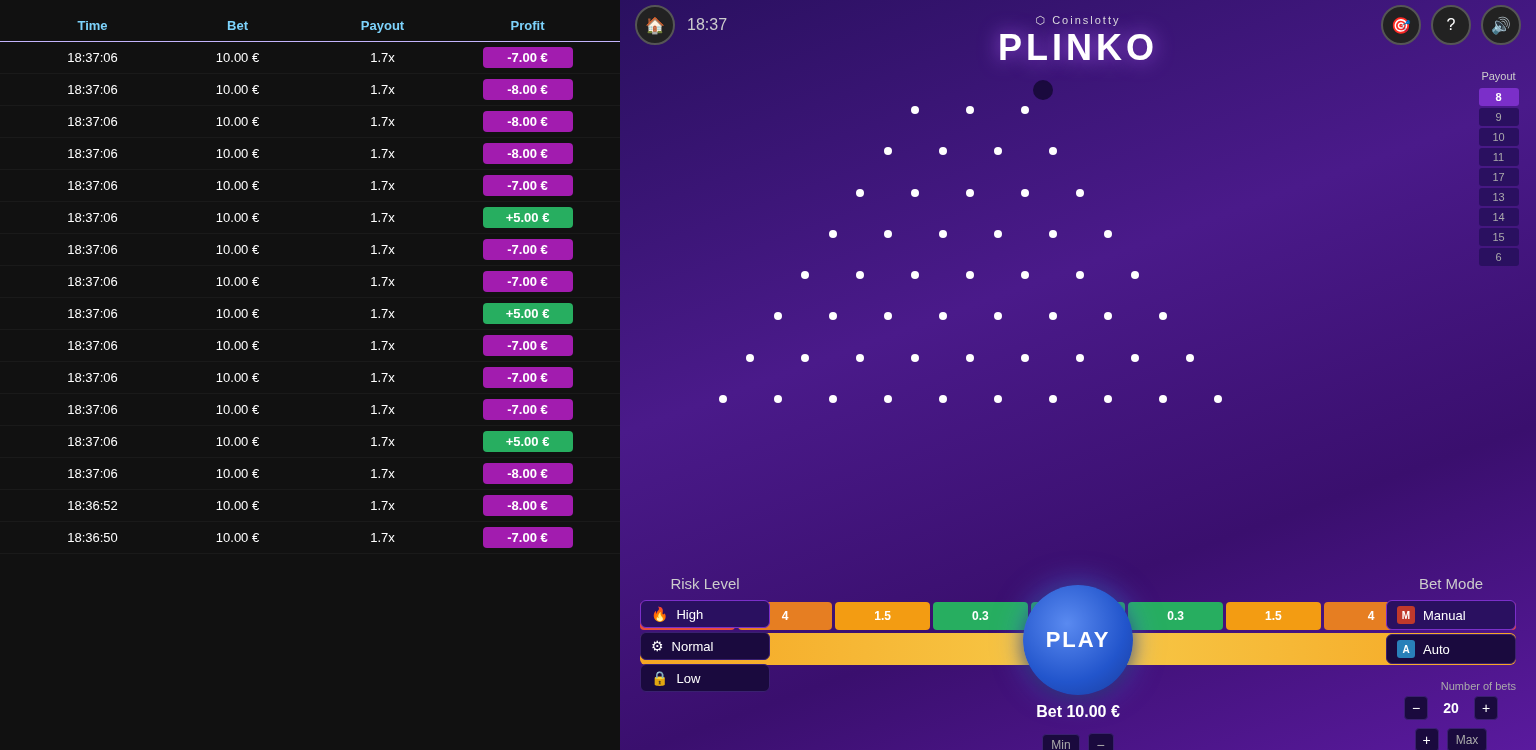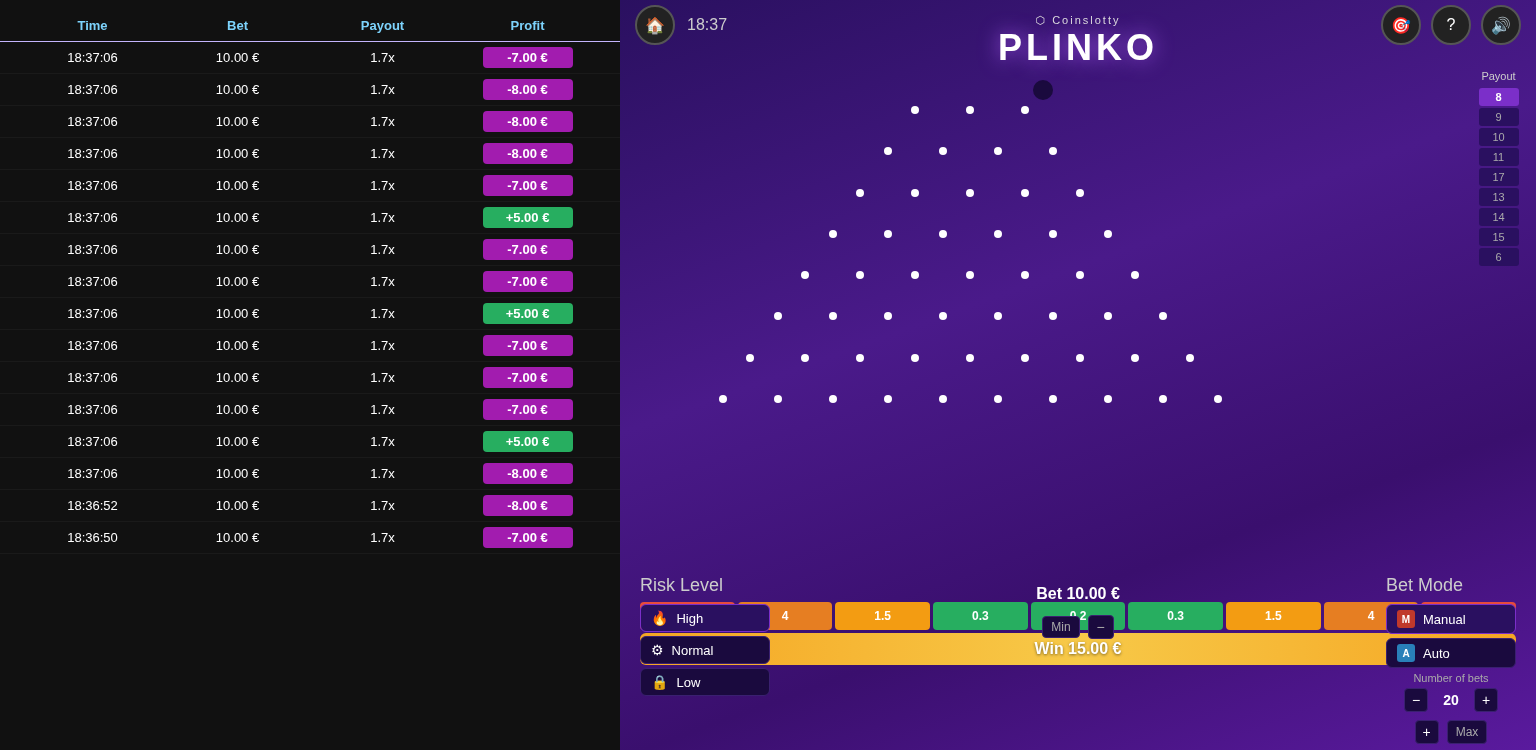--- a/index.html
+++ b/index.html
@@ -279,22 +279,23 @@
     }
 
     .risk-section {
       display: flex;
       flex-direction: column;
       gap: 4px;
       width: 130px;
     }
 
     .section-label {
-      font-size: 18px;
+      font-size: 15px;
       color: #ccc;
+      text-align: center;
       margin-bottom: 4px;
     }
 
     .risk-option {
       display: flex;
       align-items: center;
       gap: 8px;
       background: #1a0a3e;
       border: 1px solid #3a2070;
       border-radius: 6px;
@@ -375,22 +376,22 @@
       font-size: 10px;
       font-weight: bold;
     }
 
     .mode-badge.m { background: #c0392b; }
     .mode-badge.a { background: #2980b9; }
 
     .num-bets-row {
       font-size: 11px;
       color: #aaa;
-      text-align: center;
-      margin-top: 0;
+      text-align: right;
+      margin-top: 12px;
     }
 
     .num-bets-control {
       display: flex;
       align-items: center;
       justify-content: center;
       gap: 8px;
     }
 
     .nb-btn {
@@ -709,20 +710,21 @@
         <span class="risk-icon">⚙</span>
         <span>Normal</span>
       </div>
       <div class="risk-option">
         <span class="risk-icon">🔒</span>
         <span>Low</span>
       </div>
     </div>
 
     <div class="play-btn-area">
+      <button class="play-btn">PLAY</button>
       <div class="bet-display">Bet 10.00 €</div>
       <div class="minmax-row">
         <button class="min-btn">Min</button>
         <button class="minus-btn">−</button>
       </div>
 
     </div>
 
     <div class="bet-mode-section">
       <div class="section-label">Bet Mode</div>

